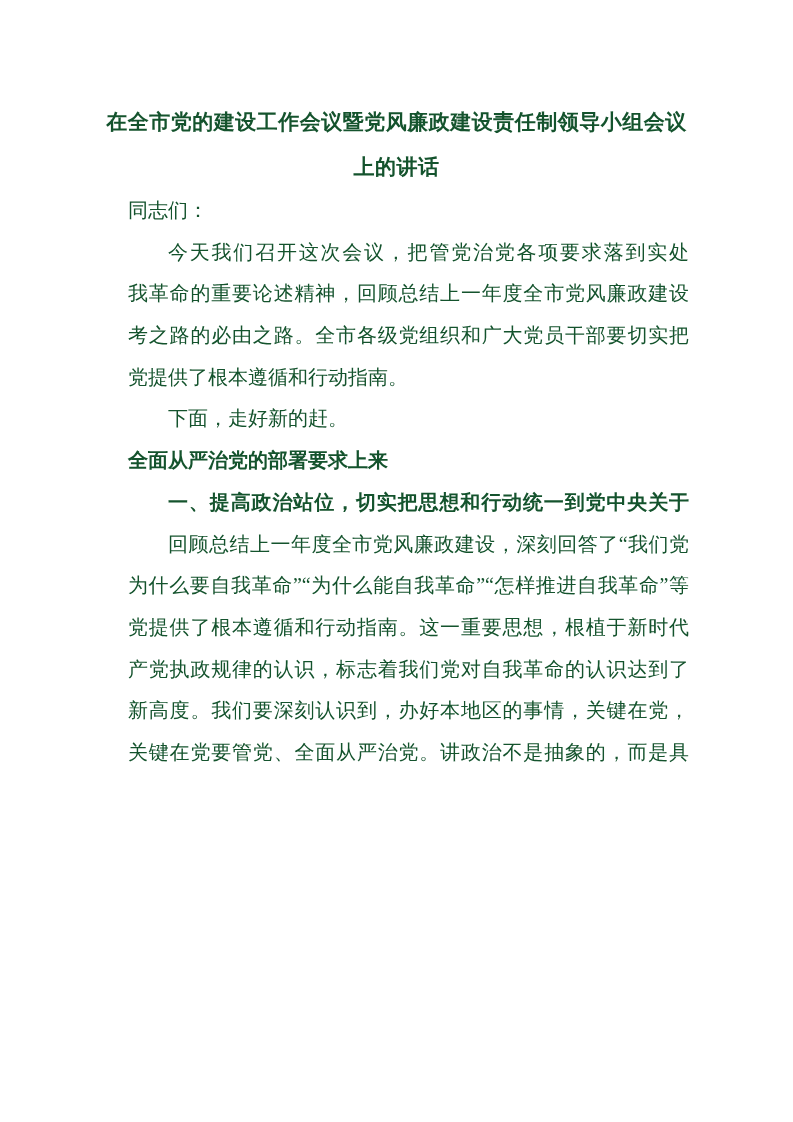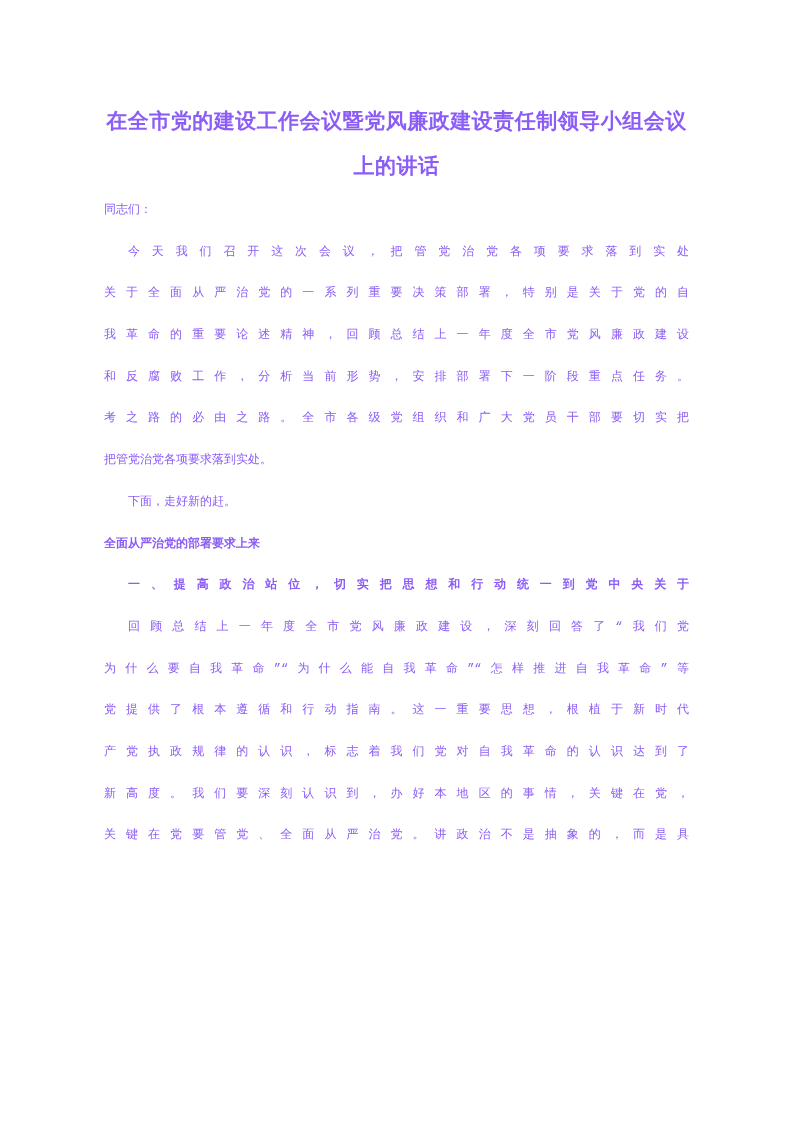--- a/index.html
+++ b/index.html
@@ -6,44 +6,45 @@
     margin: 0;
     padding: 0;
     background: #ffffff;
   }
   .page {
     position: relative;
     width: 793px;
     height: 1100px;
     background: #ffffff;
     overflow: hidden;
-    font-family: Liberation Mono, monospace;
-    color: #8b5cf6;
+    font-family: Liberation Serif, serif;
+    color: #14532d;
   }
   .content {
     position: absolute;
     left: 104px;
     top: 100px;
     width: 585px;
   }
   .title-line {
     font-size: 21px;
     font-weight: bold;
     text-align: center;
     height: 45px;
     line-height: 45px;
     letter-spacing: 0.5px;
     white-space: nowrap;
   }
   .line {
-    font-size: 12px;
+    font-size: 20px;
     height: 41.7px;
     line-height: 41.7px;
     text-align: justify;
     text-justify: inter-character;
+    margin-left: 24px;
   }
   .fill {
     text-align-last: justify;
     -moz-text-align-last: justify;
   }
   .end {
     text-align-last: left;
     -moz-text-align-last: left;
   }
   .indent {
@@ -61,25 +62,23 @@
 
     <div>
       <div class="title-line">在全市党的建设工作会议暨党风廉政建设责任制领导小组会议</div>
       <div class="title-line">上的讲话</div>
     </div>
 
     <div class="line end">同志们：</div>
 
     <div>
       <div class="line indent fill">今天我们召开这次会议，把管党治党各项要求落到实处</div>
-      <div class="line fill">关于全面从严治党的一系列重要决策部署，特别是关于党的自</div>
       <div class="line fill">我革命的重要论述精神，回顾总结上一年度全市党风廉政建设</div>
-      <div class="line fill">和反腐败工作，分析当前形势，安排部署下一阶段重点任务。</div>
       <div class="line fill">考之路的必由之路。全市各级党组织和广大党员干部要切实把</div>
-      <div class="line end">把管党治党各项要求落到实处。</div>
+      <div class="line end">党提供了根本遵循和行动指南。</div>
     </div>
 
     <div class="line indent end">下面，走好新的赶。</div>
 
     <div>
       <div class="line bold end">全面从严治党的部署要求上来</div>
       <div class="line bold indent fill">一、提高政治站位，切实把思想和行动统一到党中央关于</div>
     </div>
 
     <div>

